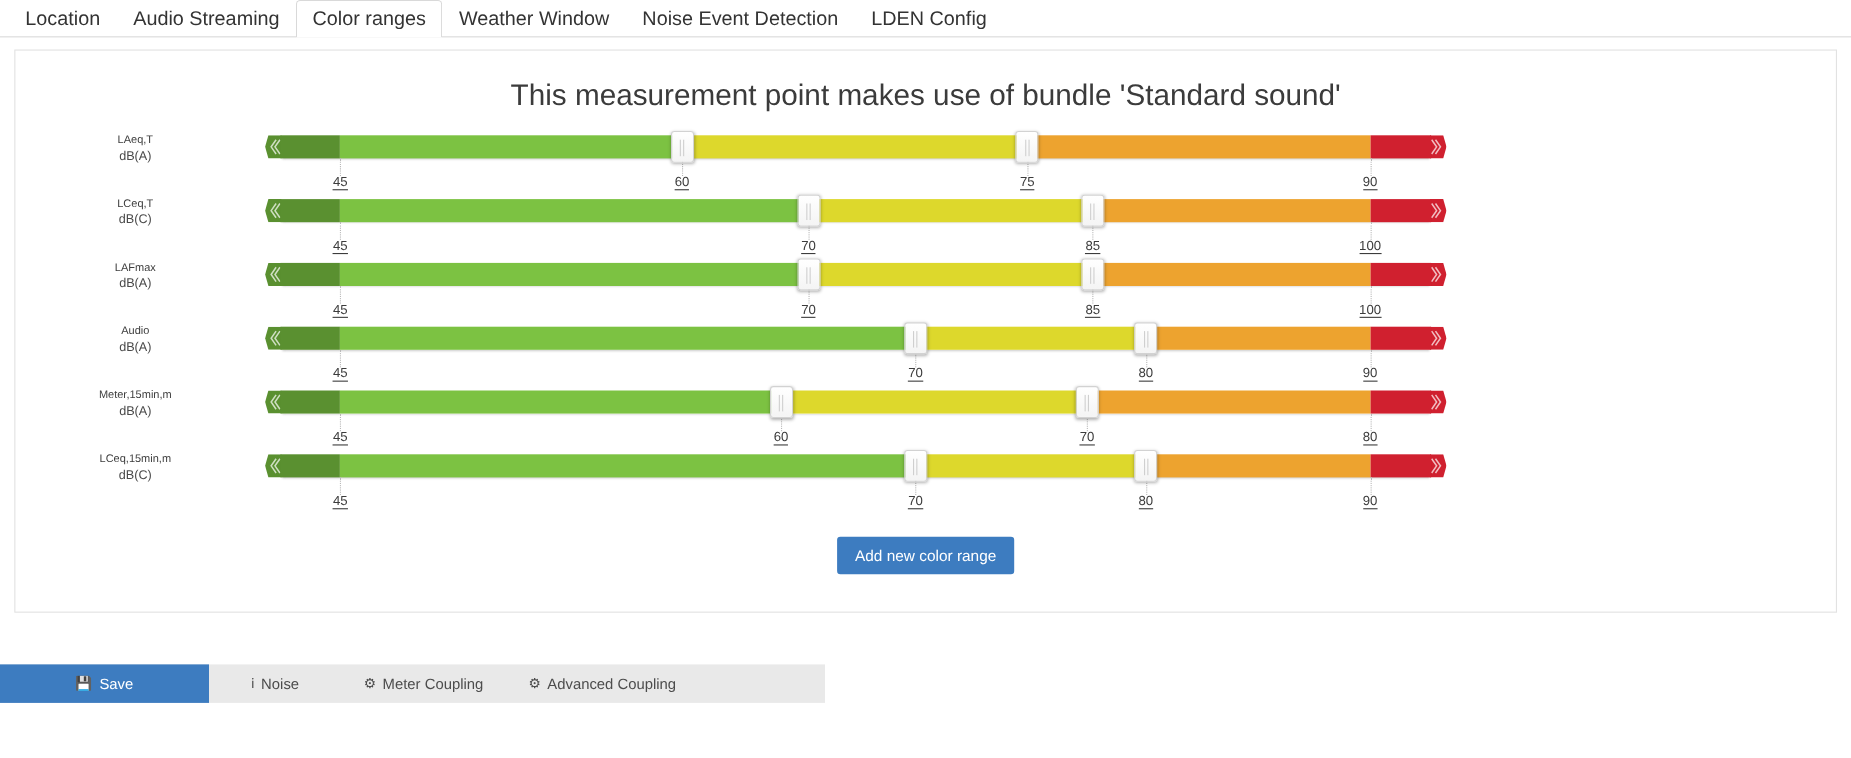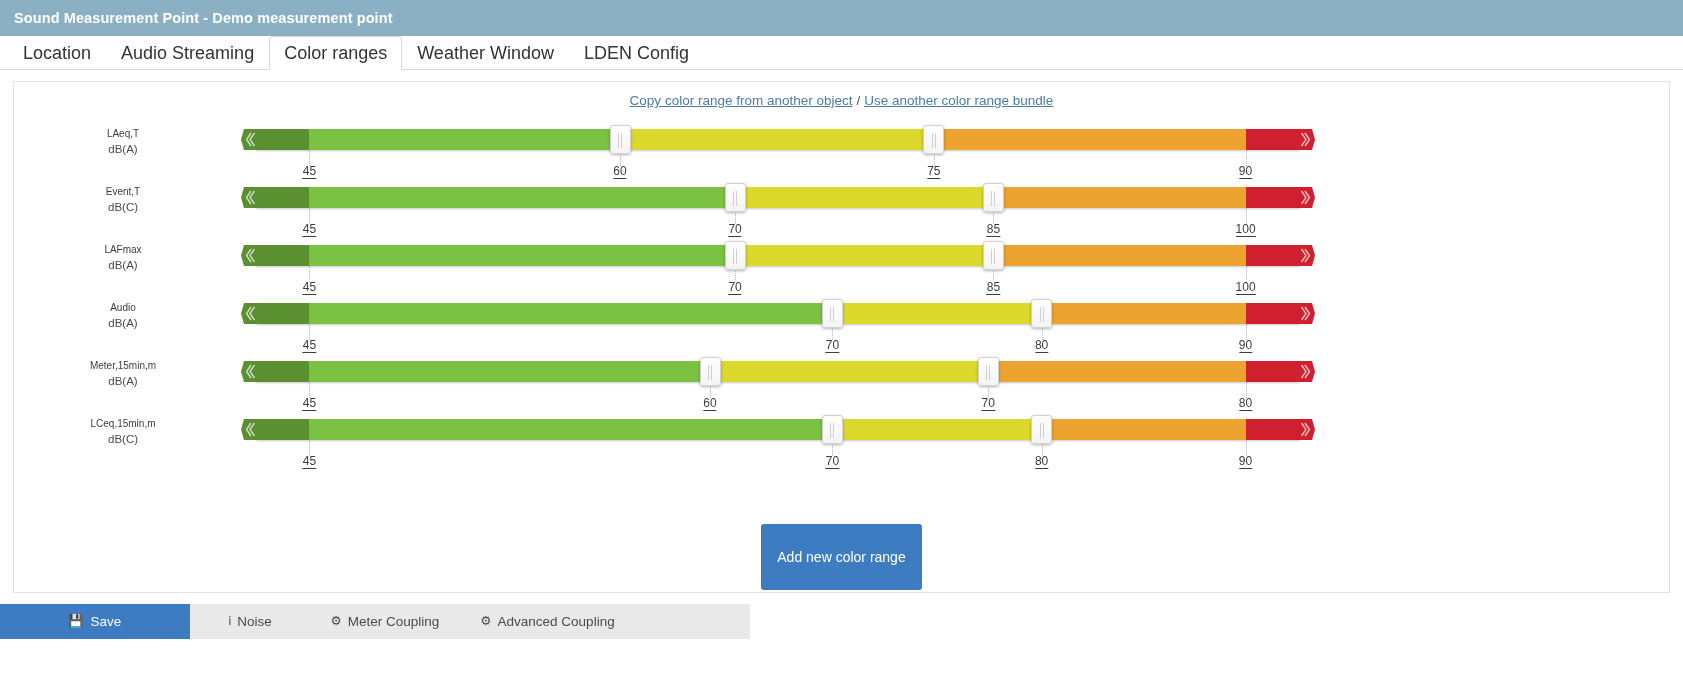--- a/index.html
+++ b/index.html
@@ -197,21 +197,21 @@
     top: 442px;
     display: flex;
     justify-content: center;
   }
   .addbtn {
     background: #3d7cc0;
     color: #ffffff;
     font-size: 14px;
     border: none;
     border-radius: 3px;
-    padding: 25px 16px;
+    padding: 9px 16px;
     cursor: pointer;
     font-family: "Liberation Sans", sans-serif;
   }
 
   
   .footer {
     position: absolute;
     left: 0;
     top: 604px;
     width: 750px;
@@ -240,38 +240,34 @@
   .fbtn .ic { font-size: 12.5px; line-height: 1; }
   .fbtn.cancel { width: 120px; }
   .fbtn.meter { width: 150px; }
   .fbtn.adv { width: 175px; }
 </style>
 </head>
 <body>
 
 <div class="page">
 
-  <div class="titlebar">
-    <span>Sound Measurement Point - Demo measurement point</span>
-  </div>
 
   <div class="tabstrip" id="tabstrip">
       <div class="tab">Location</div>
       <div class="tab">Audio Streaming</div>
       <div class="tab active">Color ranges</div>
       <div class="tab">Weather Window</div>
+      <div class="tab">Noise Event Detection</div>
       <div class="tab">LDEN Config</div>
     </div>
 
   <div class="panel">
 
-
-    <div class="bundle-links">
-      <a>Copy color range from another object</a><span class="sep">/</span><a>Use another color range bundle</a>
-    </div>
+    <div class="bundle-title">This measurement point makes use of bundle 'Standard sound'</div>
+
 
     <div class="rows" id="rows">
         <div class="row">
           <div class="row-label">
             <div class="name">LAeq,T</div>
             <div class="unit">dB(A)</div>
           </div>
           <div class="slider-area">
             <div class="track-wrap">
               <div class="cap-left"><svg width="15" height="21" viewBox="0 0 15 21">
@@ -303,21 +299,21 @@
                 <span class="grip"></span>
               </div>
               <div class="handle" style="left: 64.9%;">
                 <span class="grip"></span>
               </div>
             </div>
           </div>
         </div>
         <div class="row">
           <div class="row-label">
-            <div class="name">Event,T</div>
+            <div class="name">LCeq,T</div>
             <div class="unit">dB(C)</div>
           </div>
           <div class="slider-area">
             <div class="track-wrap">
               <div class="cap-left"><svg width="15" height="21" viewBox="0 0 15 21">
                   <path d="M15 0 L15 21 L3 21 L0 10.5 L3 0 Z" fill="#5a9030"></path>
                   <path d="M10 4 L5.5 10.5 L10 17" stroke="#ffffff" stroke-opacity="0.7" stroke-width="1.4" fill="none"></path>
                   <path d="M13.5 4 L9 10.5 L13.5 17" stroke="#ffffff" stroke-opacity="0.7" stroke-width="1.4" fill="none"></path>
                 </svg></div>
               <div class="cap-right"><svg width="15" height="21" viewBox="0 0 15 21">

